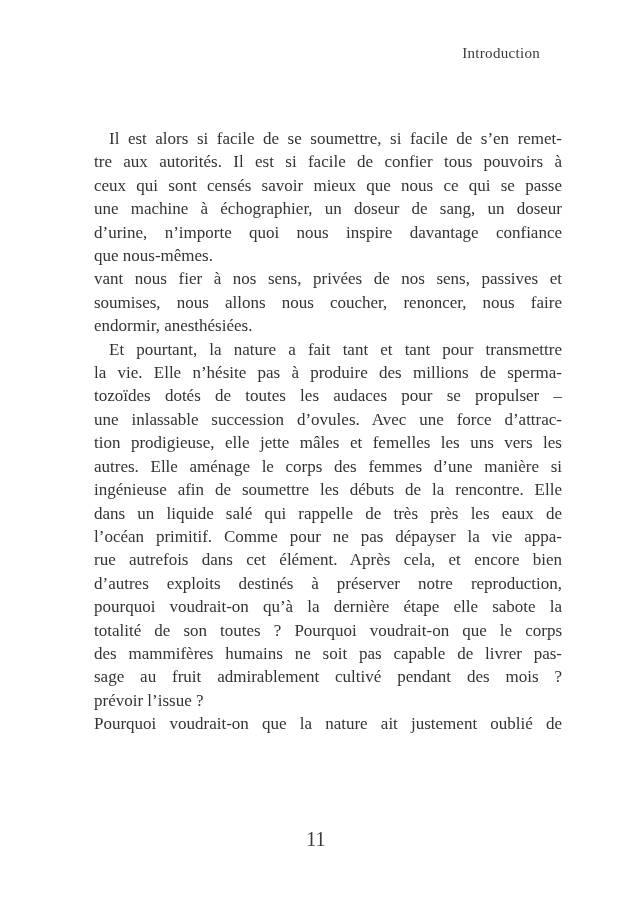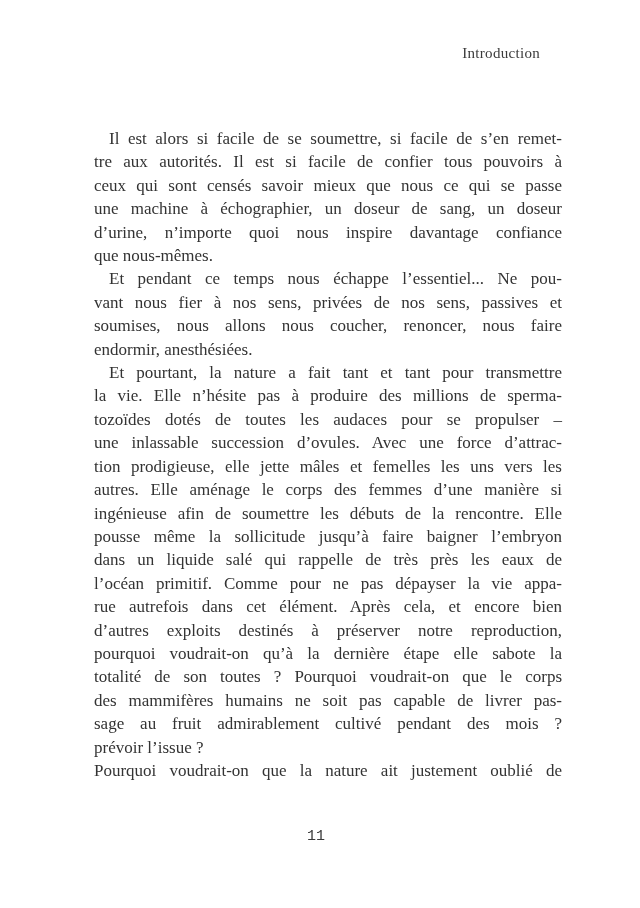--- a/index.html
+++ b/index.html
@@ -48,57 +48,54 @@
   }
   .line.first {
     text-indent: 15px;
   }
   .folio {
     position: absolute;
     top: 828px;
     left: 82px;
     width: 468px;
     text-align: center;
-    font-size: 15px;
+    font-size: 20px;
     color: #3a3a3a;
-    font-family: Liberation Mono, monospace;
   }
 </style>
 </head>
 <body>
 
 <div class="page">
   <div class="running-head">
     <span>Introduction</span>
   </div>
 
   <div class="text-block">
       <div class="paragraph">
         <div class="line first">Il est alors si facile de se soumettre, si facile de s’en remet-</div>
         <div class="line">tre aux autorités. Il est si facile de confier tous pouvoirs à</div>
         <div class="line">ceux qui sont censés savoir mieux que nous ce qui se passe</div>
         <div class="line">une machine à échographier, un doseur de sang, un doseur</div>
         <div class="line">d’urine, n’importe quoi nous inspire davantage confiance</div>
         <div class="line last">que nous-mêmes.</div>
       </div>
       <div class="paragraph">
-        <div class="line first">Et pendant ce temps nous échappe l’essentiel... Ne pou-</div>
         <div class="line">vant nous fier à nos sens, privées de nos sens, passives et</div>
         <div class="line">soumises, nous allons nous coucher, renoncer, nous faire</div>
         <div class="line last">endormir, anesthésiées.</div>
       </div>
       <div class="paragraph">
         <div class="line first">Et pourtant, la nature a fait tant et tant pour transmettre</div>
         <div class="line">la vie. Elle n’hésite pas à produire des millions de sperma-</div>
         <div class="line">tozoïdes dotés de toutes les audaces pour se propulser –</div>
         <div class="line">une inlassable succession d’ovules. Avec une force d’attrac-</div>
         <div class="line">tion prodigieuse, elle jette mâles et femelles les uns vers les</div>
         <div class="line">autres. Elle aménage le corps des femmes d’une manière si</div>
         <div class="line">ingénieuse afin de soumettre les débuts de la rencontre. Elle</div>
-        <div class="line">pousse même la sollicitude jusqu’à faire baigner l’embryon</div>
         <div class="line">dans un liquide salé qui rappelle de très près les eaux de</div>
         <div class="line">l’océan primitif. Comme pour ne pas dépayser la vie appa-</div>
         <div class="line">rue autrefois dans cet élément. Après cela, et encore bien</div>
         <div class="line">d’autres exploits destinés à préserver notre reproduction,</div>
         <div class="line">pourquoi voudrait-on qu’à la dernière étape elle sabote la</div>
         <div class="line">totalité de son toutes ? Pourquoi voudrait-on que le corps</div>
         <div class="line">des mammifères humains ne soit pas capable de livrer pas-</div>
         <div class="line">sage au fruit admirablement cultivé pendant des mois ?</div>
         <div class="line last">prévoir l’issue ?</div>
         <div class="line">Pourquoi voudrait-on que la nature ait justement oublié de</div>

